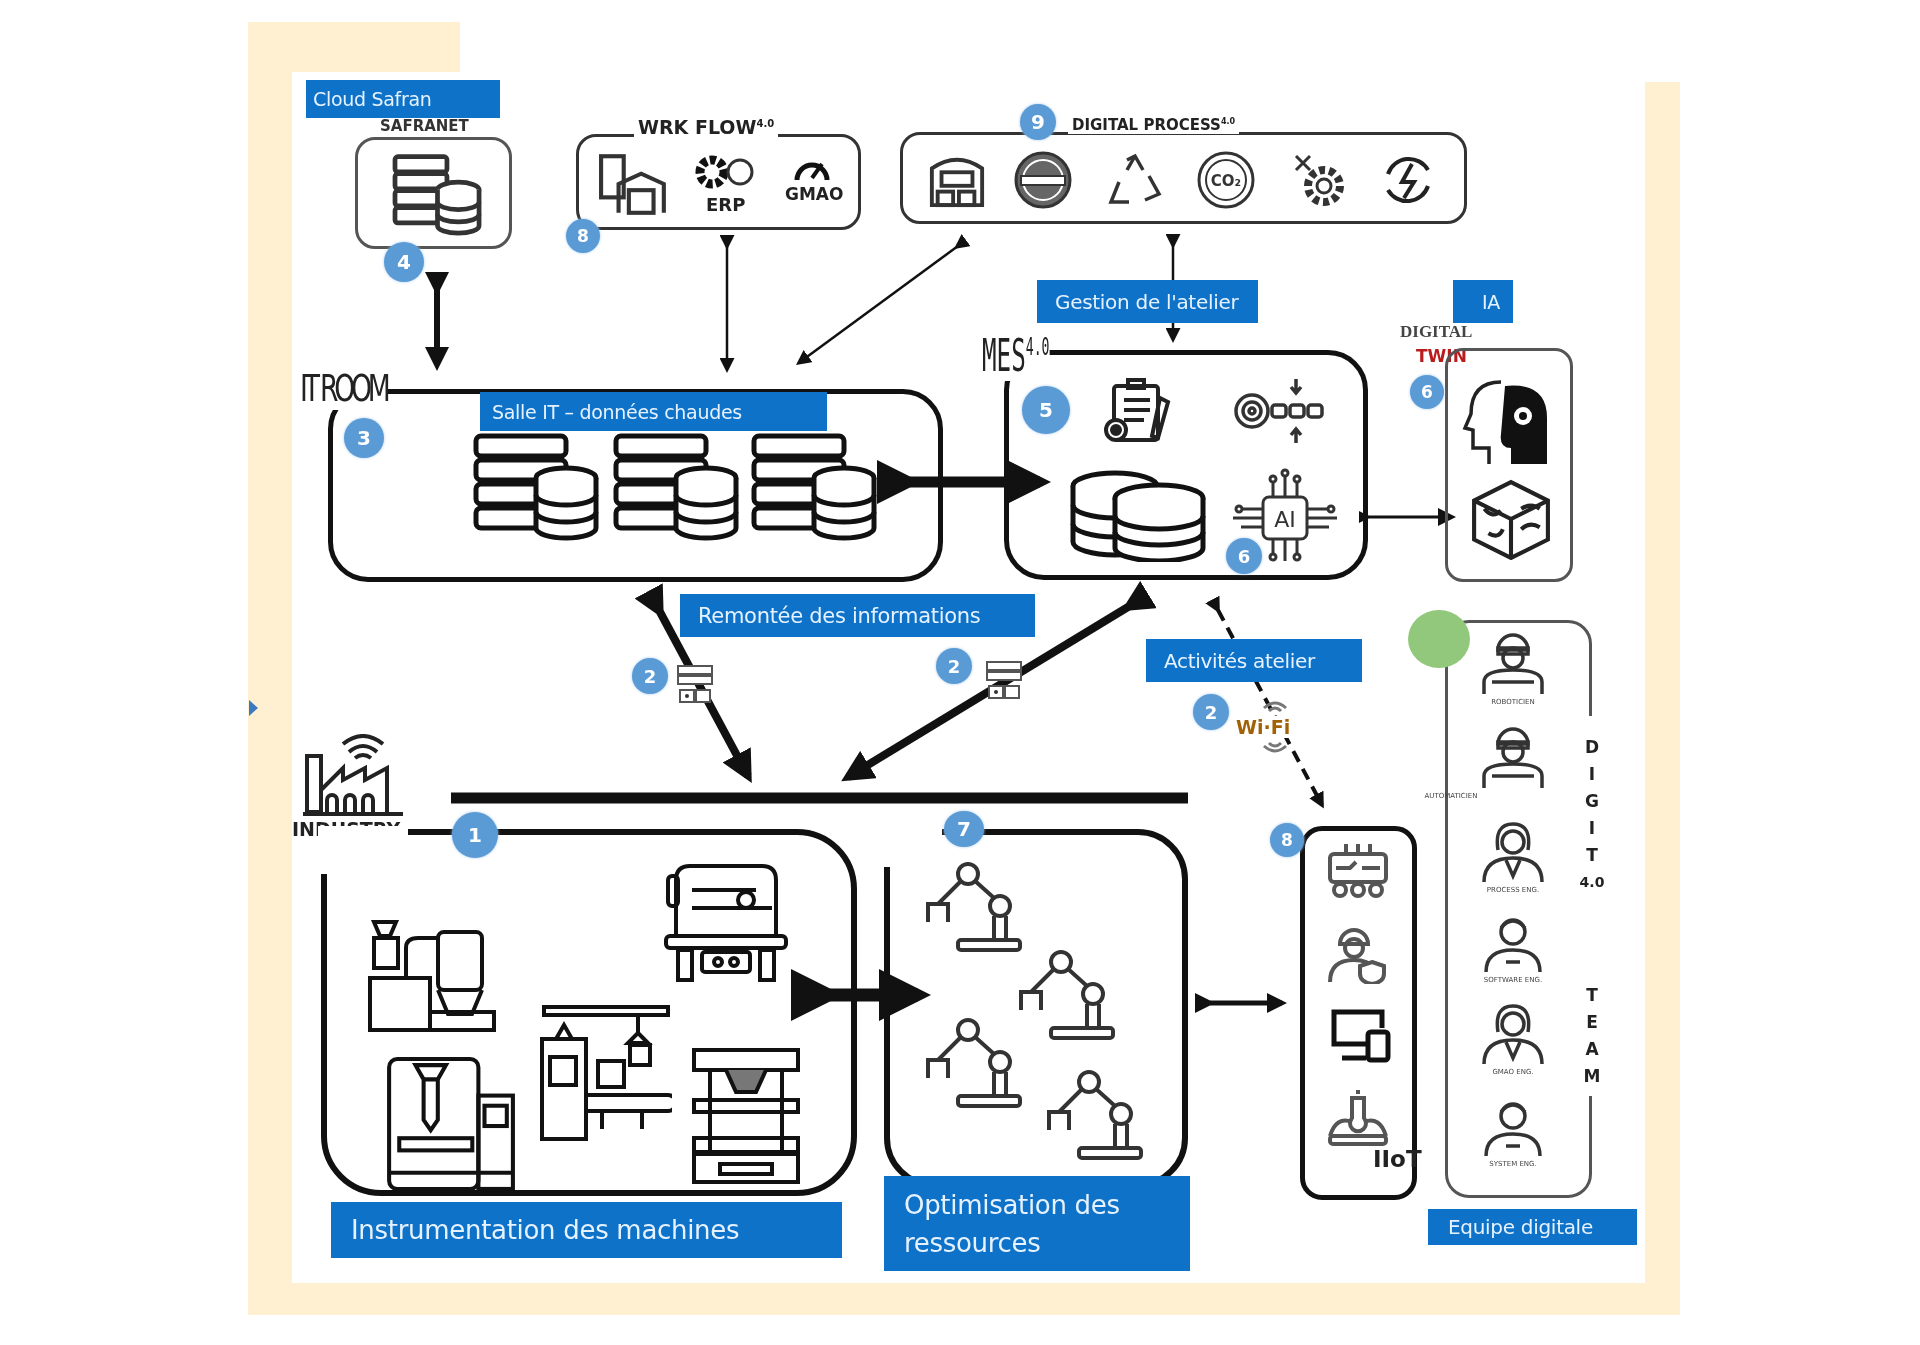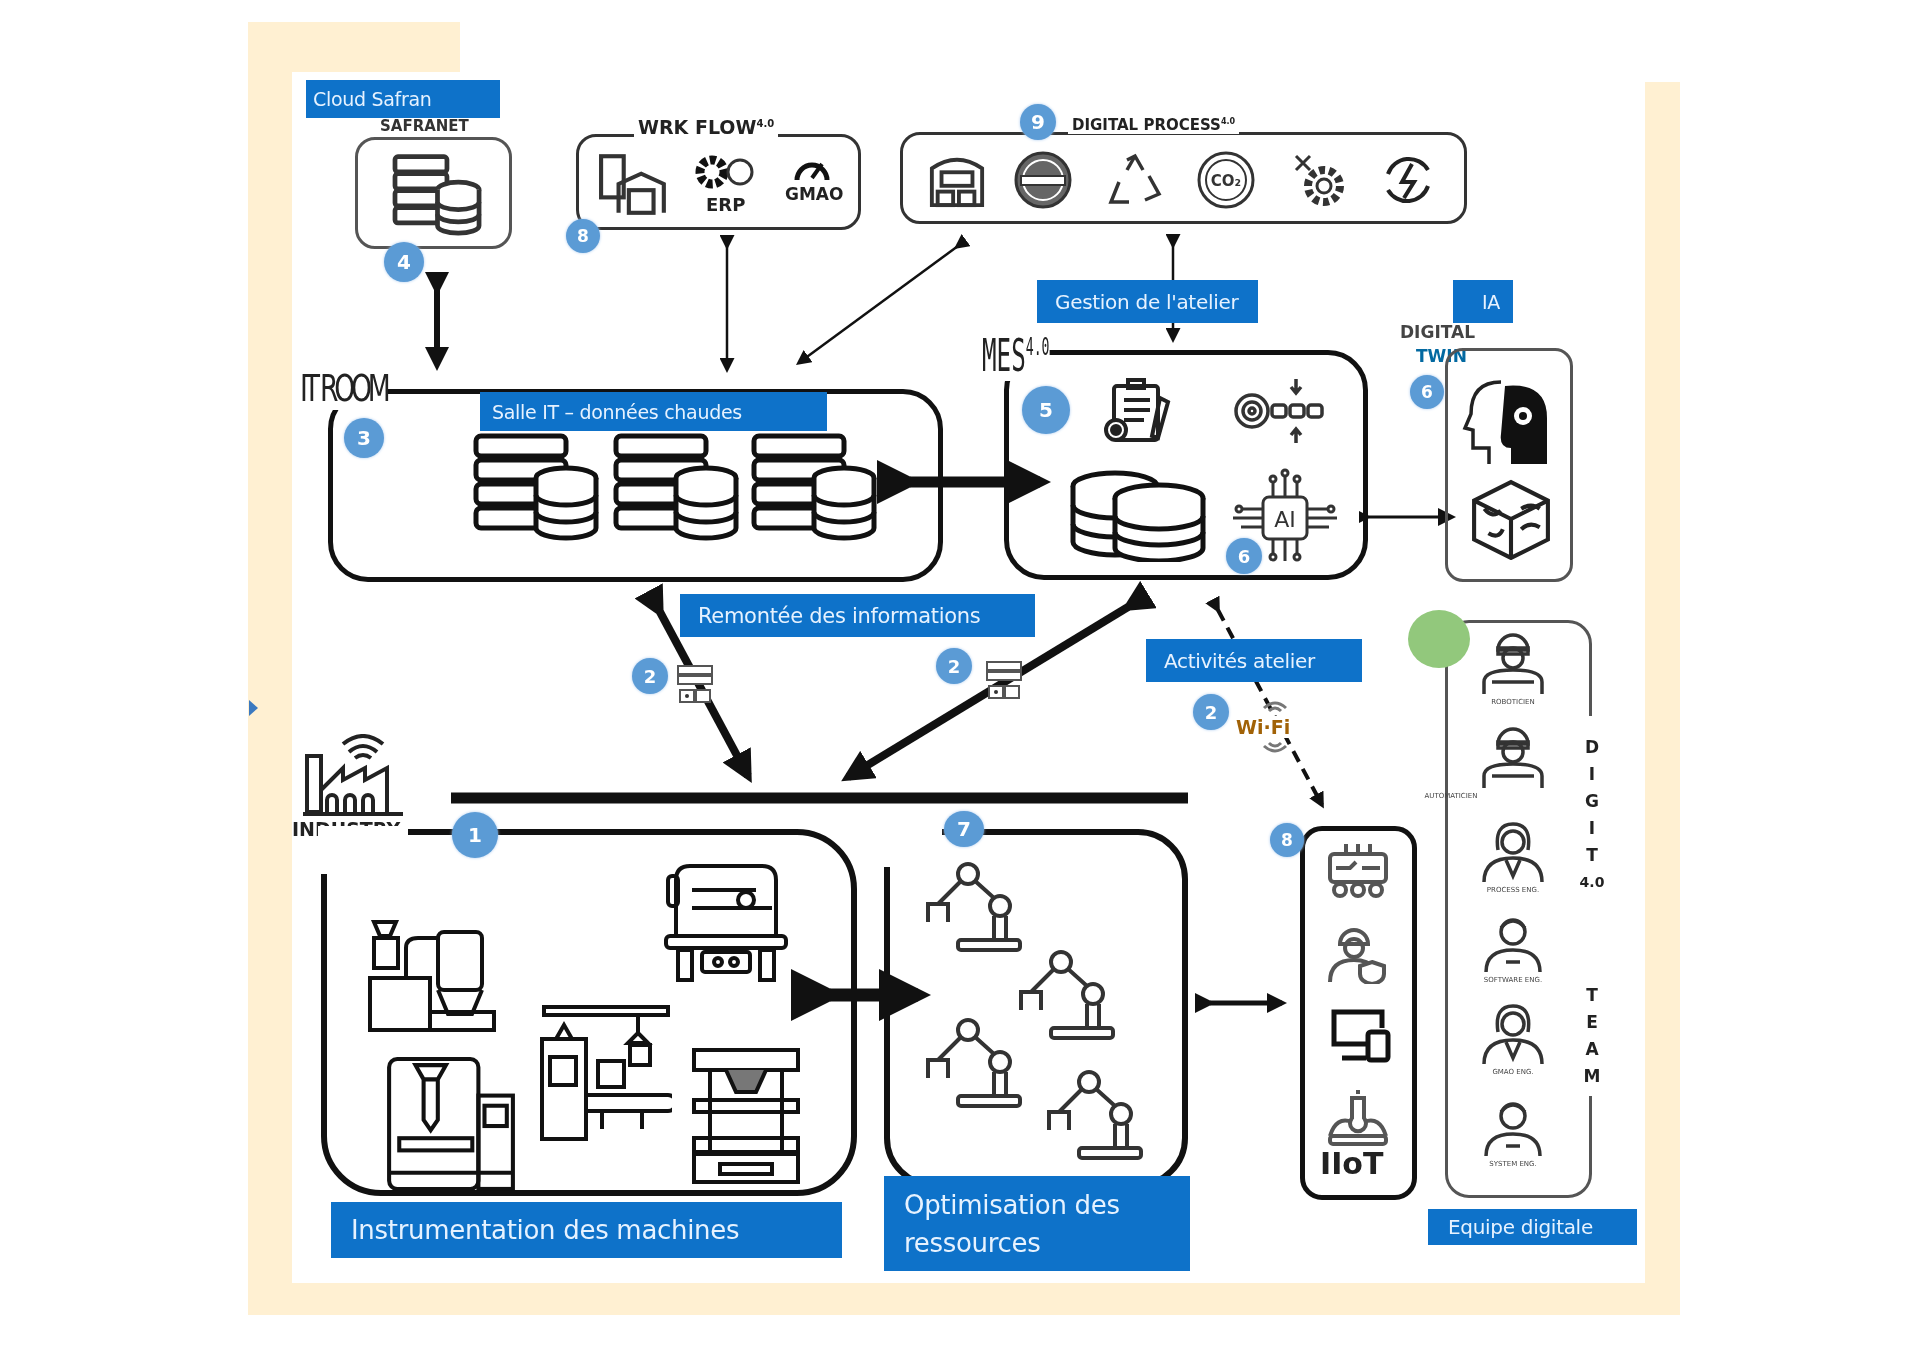--- a/index.html
+++ b/index.html
@@ -269,22 +269,22 @@
         <circle cx="14" cy="44" r="3"></circle>
         <circle cx="106" cy="44" r="3"></circle>
         <circle cx="48" cy="92" r="3"></circle>
         <circle cx="72" cy="92" r="3"></circle>
       </g>
   <text x="60" y="62" text-anchor="middle" font-size="22" fill="#333" font-family="DejaVu Sans, sans-serif">AI</text>
     </svg>
 </div>
 <div class="badge" style="left:1226px;top:538px;width:36px;height:36px;font-size:18px;">6</div>
 
-<div class="heading" style="left:1400px;top:322px;font-size:17px;color:#444;background:transparent;">DIGITAL</div>
-<div class="heading" style="left:1416px;top:346px;font-size:17px;color:#0369a1;background:transparent;text-align:center;">TWIN</div>
+<div class="heading" style="left:1400px;top:322px;font-size:17px;color:#444;background:transparent;font-family:Liberation Serif, serif;">DIGITAL</div>
+<div class="heading" style="left:1416px;top:346px;font-size:17px;color:#b91c1c;background:transparent;text-align:center;">TWIN</div>
 <div class="box thin" style="left:1445px;top:348px;width:128px;height:234px;border-radius:18px;border-color:#555;clip-path:inset(0 0 0 0);"></div>
 <div class="badge" style="left:1410px;top:375px;width:34px;height:34px;font-size:17px;">6</div>
 <div class="icon" style="left:1460px;top:378px;width:92px;height:88px;">
   <svg viewBox="0 0 90 88">
       <path d="M40 4 Q10 4 10 36 L4 50 L12 52 L12 70 L28 70 L28 86" fill="none" stroke="#222" stroke-width="3.5"></path>
       <path d="M44 8 Q86 4 86 40 L86 86 L50 86 L50 70 Q38 70 40 56 Z" fill="#111"></path>
       <circle cx="62" cy="38" r="9" fill="#fff"></circle>
       <circle cx="62" cy="38" r="4" fill="#111"></circle>
     </svg>
 </div>
@@ -513,21 +513,21 @@
 <div class="icon" style="left:1326px;top:1088px;width:64px;height:58px;">
   <svg viewBox="0 0 64 58">
       <g fill="none" stroke="#555" stroke-width="4">
         <path d="M32 2 v4"></path>
         <path d="M26 10 h12 v20 a8 8 0 1 1 -12 0 z"></path>
         <path d="M4 48 q6 -20 22 -14 M60 48 q-6 -20 -22 -14"></path>
         <rect x="4" y="48" width="56" height="8" rx="3"></rect>
       </g>
     </svg>
 </div>
-<div class="heading" style="left:1320px;top:1146px;font-size:30px;color:#222;background:transparent;">IIoT</div>
+<div class="heading" style="left:1373px;top:1146px;font-size:23px;color:#222;background:transparent;">IIoT</div>
 
 <div class="box thin" style="left:1445px;top:620px;width:147px;height:578px;border-radius:24px;border-color:#555;"></div>
 <div class="abs" style="left:1580px;top:716px;width:20px;height:380px;background:#fff;"></div>
 <div class="abs" style="left:1408px;top:610px;width:62px;height:58px;border-radius:50%;background:#92c87c;"></div>
 <div class="vert" style="left:1578px;top:734px;width:28px;">
   <span>D</span>
   <span>I</span>
   <span>G</span>
   <span>I</span>
   <span>T</span>

